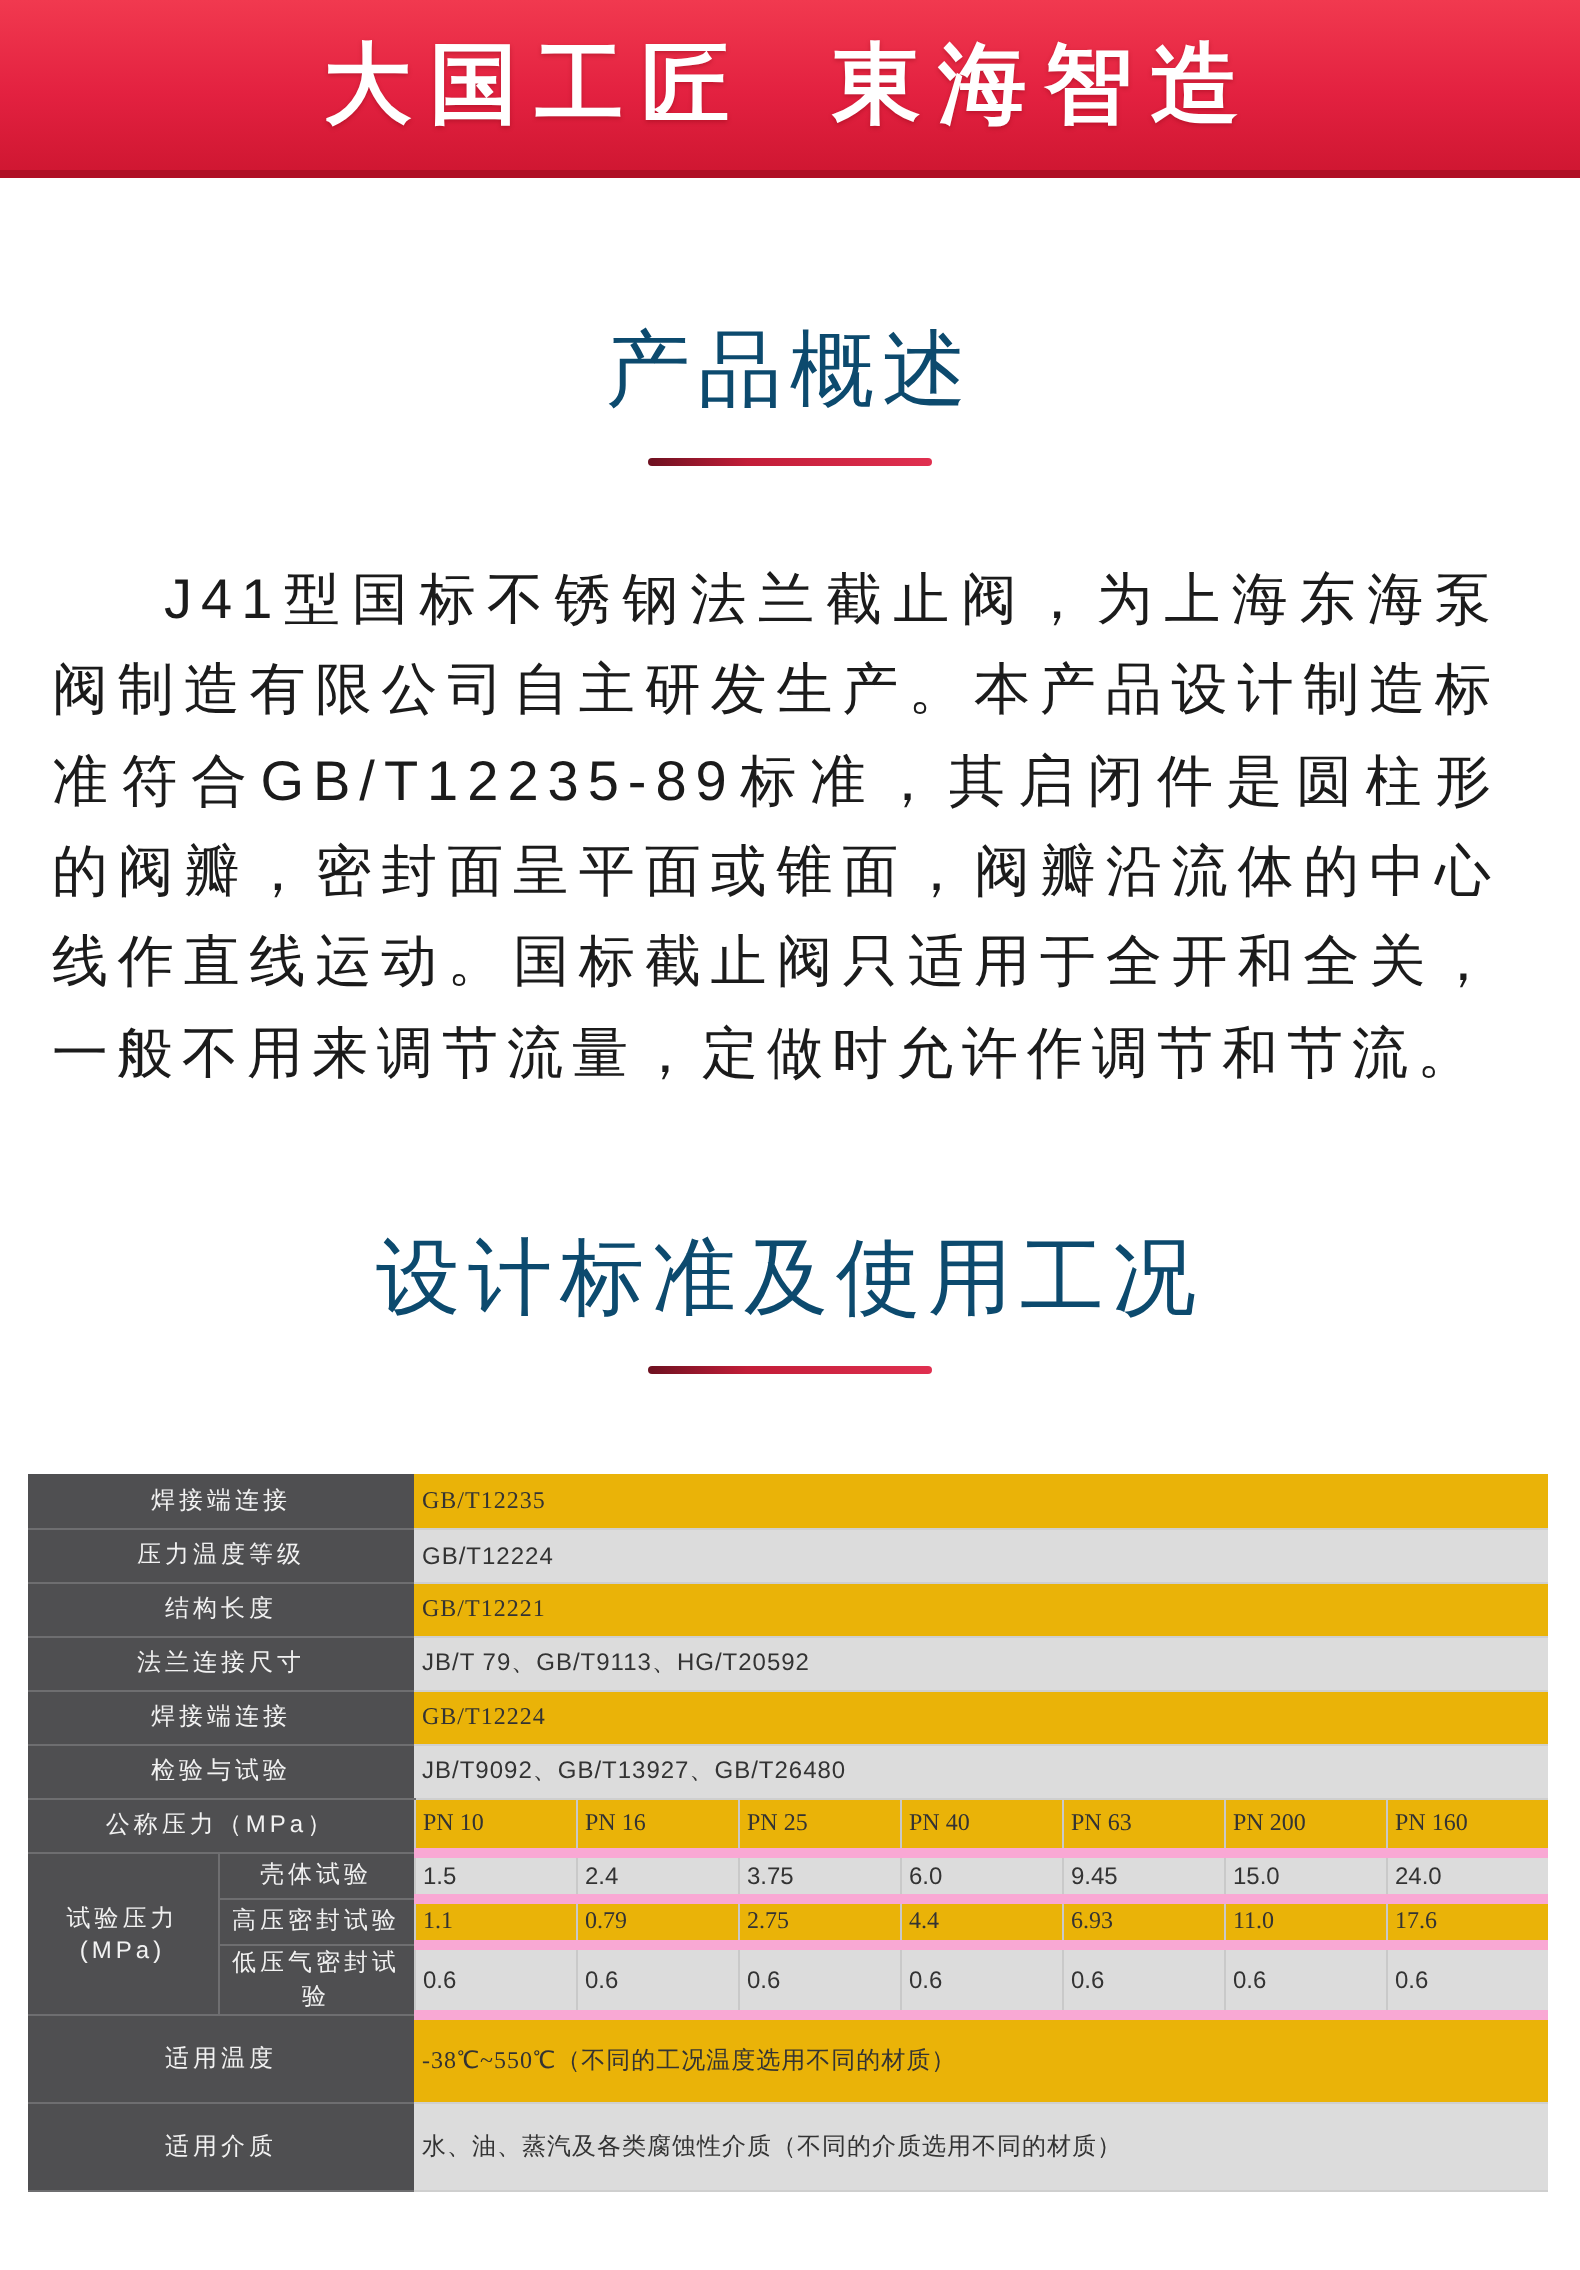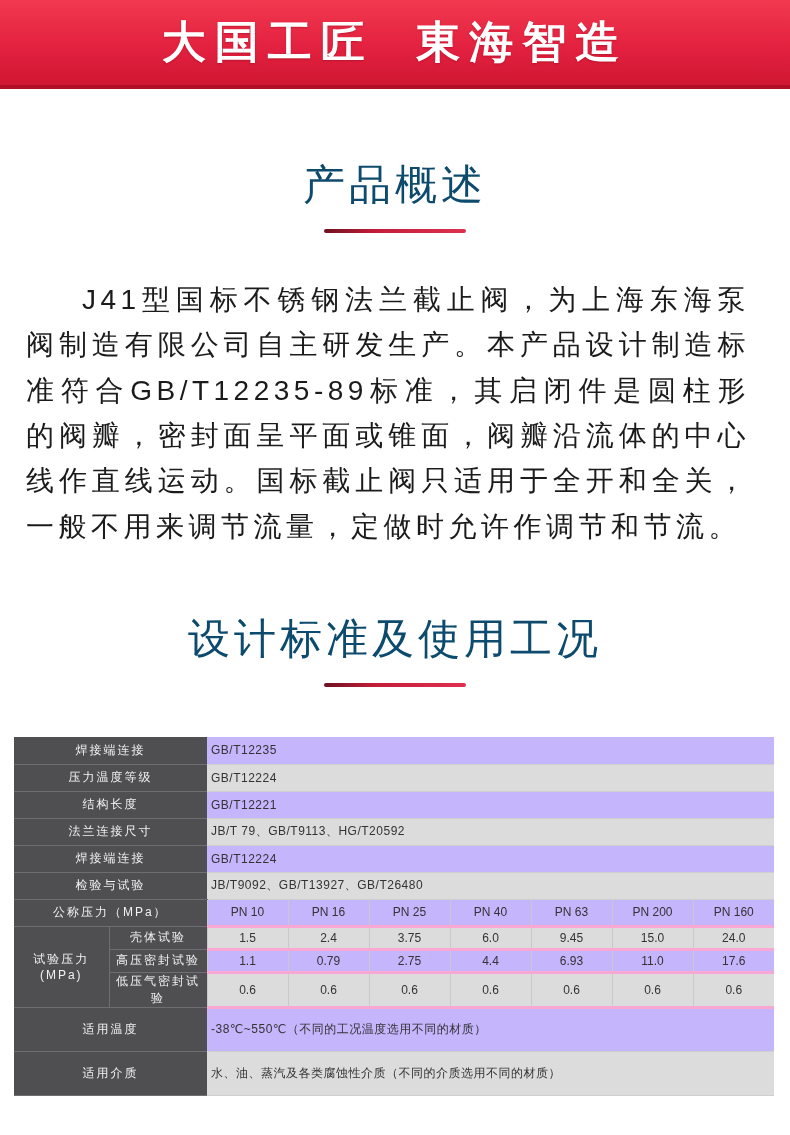--- a/index.html
+++ b/index.html
@@ -70,31 +70,30 @@
     box-sizing:border-box;
   }
   td.lbl,td.sublbl{
     background:#4f4f51;
     color:#f2f2f2;
     text-align:center;
     letter-spacing:2px;
     border-bottom:1px solid #6e6e70;
   }
   td.sublbl{border-left:1px solid #6e6e70;height:23px;}
-  tr.bg-white td.val,tr.bg-white td.cell{background:#c4b5fd;}
+  tr.bg-white td.val,tr.bg-white td.cell{background:#eab308;font-family:Liberation Serif, serif;}
   tr.bg-gray td.val,tr.bg-gray td.cell{background:#dcdcdc;}
   td.val{
     text-align:left;
     padding-left:24px;
     letter-spacing:.5px;
     border-bottom:1px solid #cfcfcf;
   }
   td.cell{
-    text-align:center;
-    border-bottom:3px solid #f9a8d4;
+    border-bottom:5px solid #f9a8d4;
     border-left:1px solid #c9c9c9;
   }
   tr.sub td{height:23px;}
   tr.tall td{height:44px;}
 </style>
 </head>
 <body>
 
 <header class="banner">
   <h1>大国工匠  東海智造</h1>

